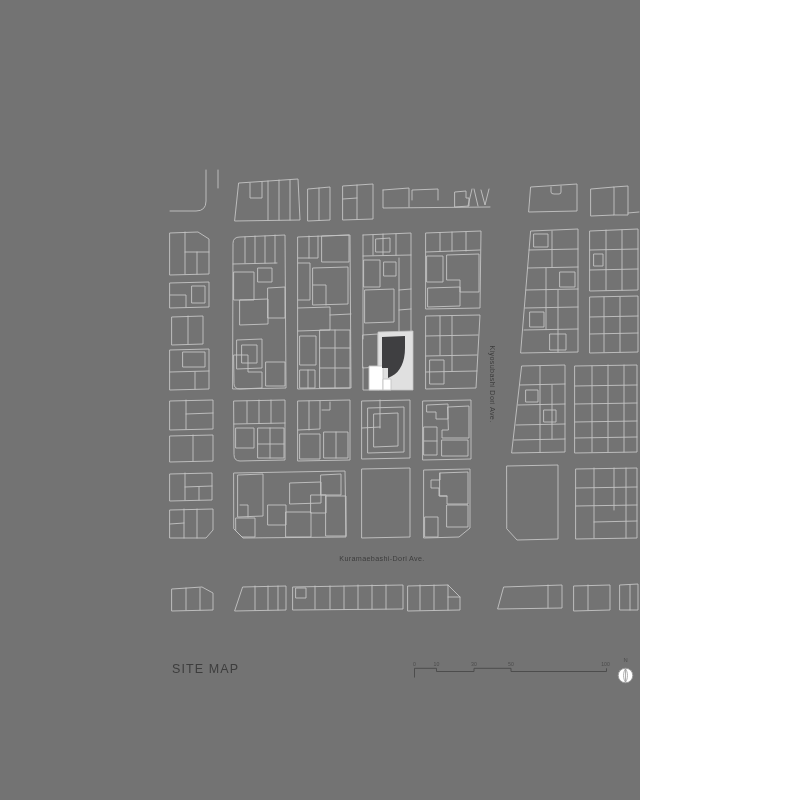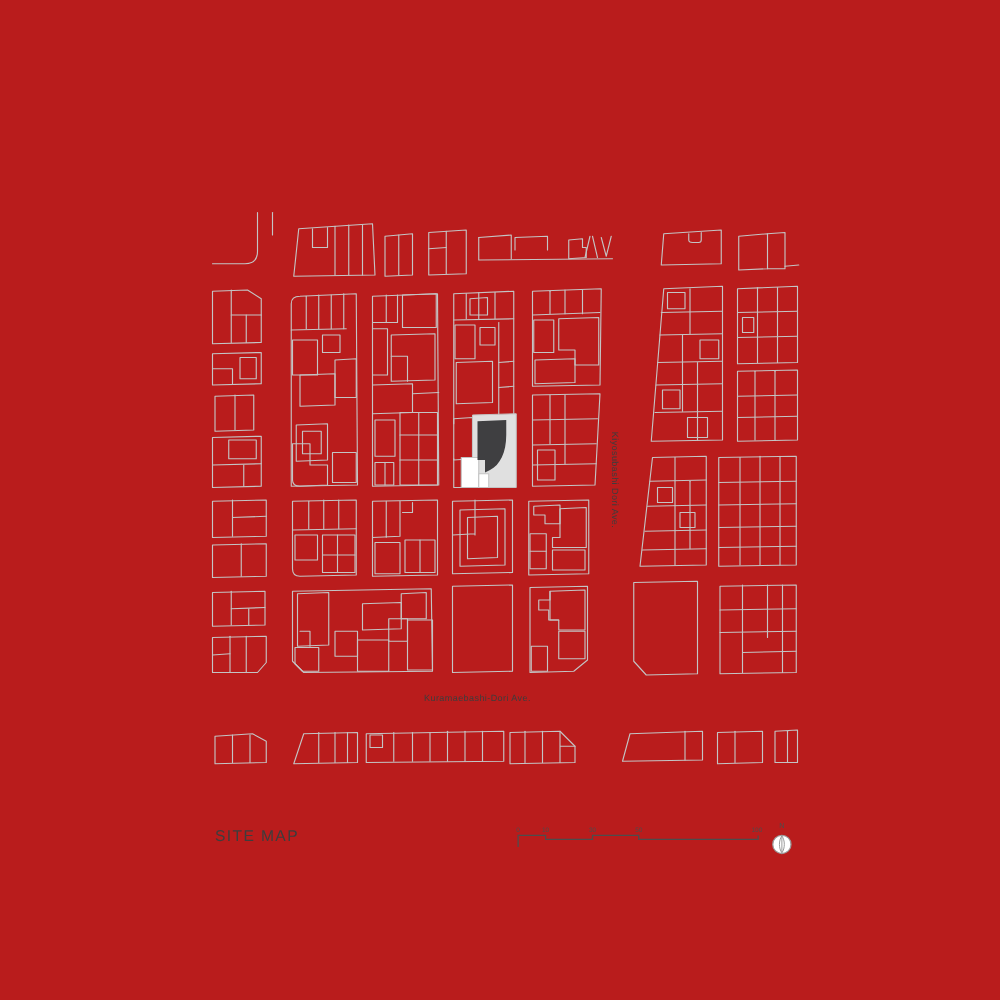--- a/index.html
+++ b/index.html
@@ -1,16 +1,16 @@
 <!DOCTYPE html>
 <html style="--line: #c4c4c4; --bld: #3f3f41; --lot: #e0e0e0; --text: #3d3d3d; --scale: #4d4d4d; --north: #9a9a9a;"><head>
 <meta charset="utf-8">
 <style>
   html,body{margin:0;padding:0;background:#ffffff;}
-  .page{position:relative;width:800px;height:800px;background:#b91c1c;overflow:hidden;}
+  .page{position:relative;width:640px;height:800px;background:#737373;overflow:hidden;}
   svg{display:block;width:800px;height:800px;}
   .ln{fill:none;stroke:var(--line,#c4c4c4);stroke-width:0.9;stroke-linejoin:round;stroke-linecap:round;}
   .lot{fill:var(--lot,#e0e0e0);stroke:var(--line,#c4c4c4);stroke-width:0.8;}
   .wh{fill:#ffffff;stroke:var(--line,#c4c4c4);stroke-width:0.9;stroke-linejoin:round;}
   .bld{fill:var(--bld,#3f3f41);stroke:none;}
   .title{font-family:"Liberation Sans",sans-serif;font-size:12.5px;letter-spacing:1.1px;fill:var(--text,#3d3d3d);}
   .street{font-family:"Liberation Sans",sans-serif;font-size:7.2px;letter-spacing:0.35px;fill:var(--text,#3d3d3d);}
   .bar{fill:none;stroke:var(--scale,#4d4d4d);stroke-width:1;}
   .scale-num{font-family:"Liberation Sans",sans-serif;font-size:5.2px;fill:var(--scale,#4d4d4d);}
   .north-n{font-family:"Liberation Sans",sans-serif;font-size:5.8px;fill:var(--scale,#4d4d4d);}

